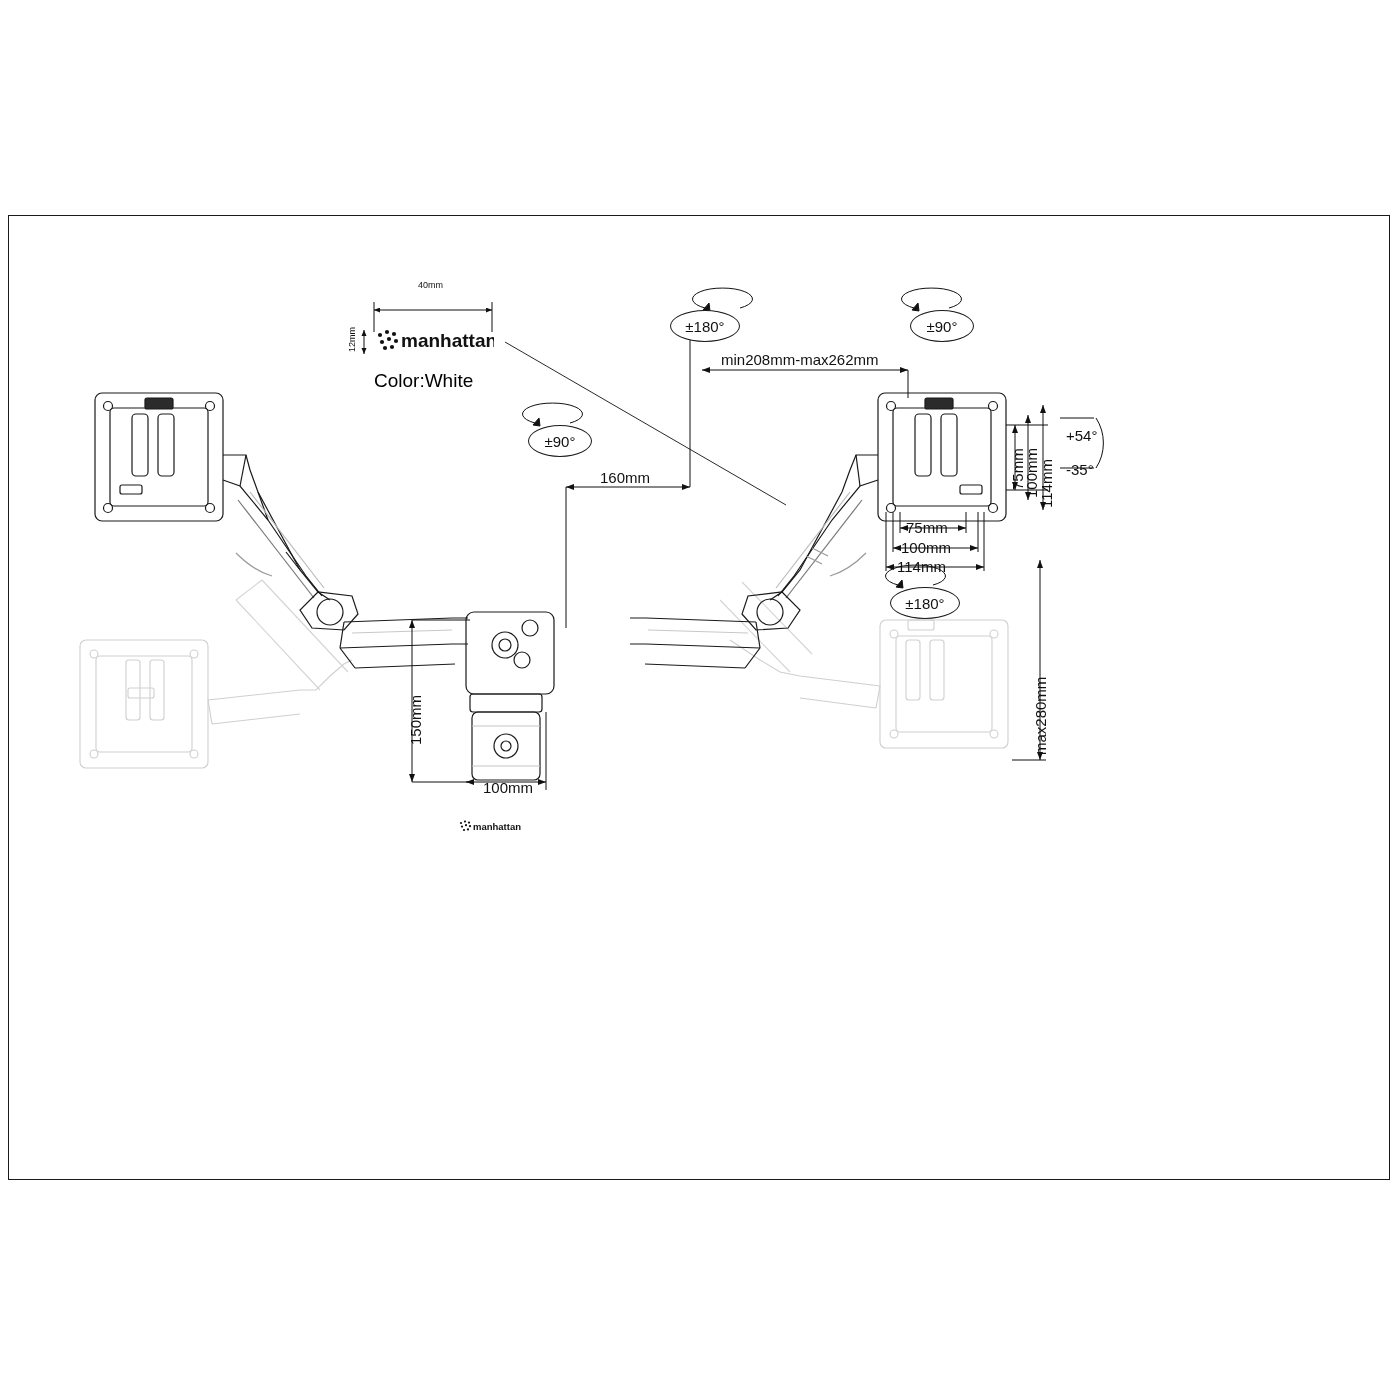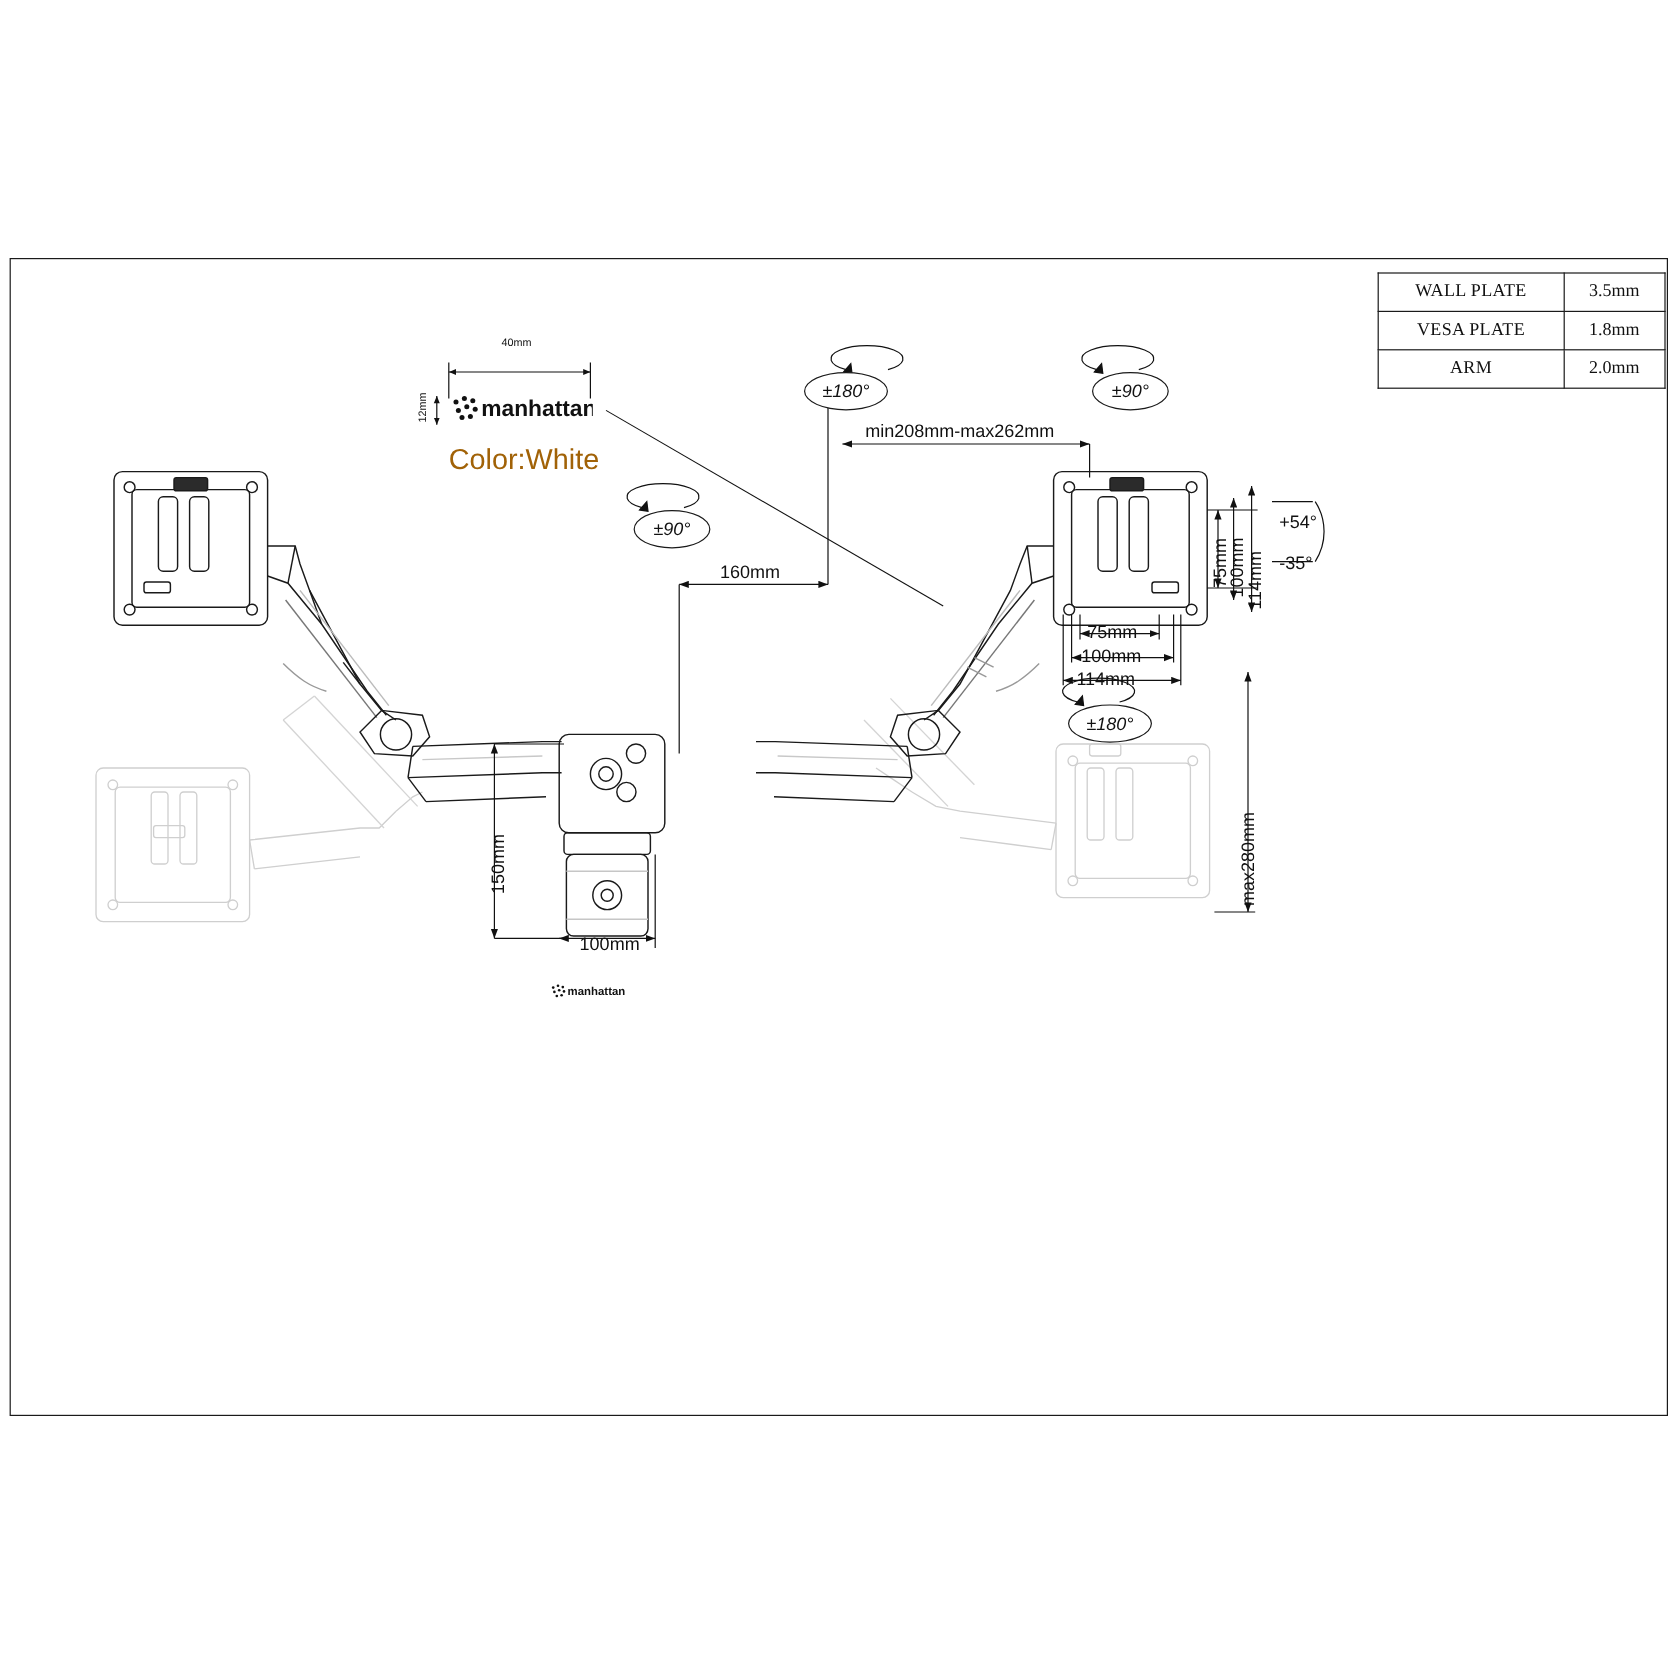--- a/index.html
+++ b/index.html
@@ -80,53 +80,36 @@
   .bubble {
     position: absolute;
     border: 1.2px solid #1a1a1a;
     border-radius: 50%;
     background: #fff;
     font-size: 15px;
     display: flex;
     align-items: center;
     justify-content: center;
     color: #111;
-    font-style: italic;
   }
   svg { display:block; }
   .colorlbl {
     position: absolute;
-    font-size: 24px;
-    color: #a16207;
+    font-size: 19px;
+    color: #000000;
     white-space: nowrap;
   }
 </style>
 </head>
 <body>
 
 <div id="sheet">
 
   <div class="frame"></div>
 
-  <table class="spec-table">
-    <tbody>
-        <tr>
-      <td class="label">WALL PLATE</td>
-      <td class="value">3.5mm</td>
-    </tr>
-    <tr>
-      <td class="label">VESA PLATE</td>
-      <td class="value">1.8mm</td>
-    </tr>
-    <tr>
-      <td class="label">ARM</td>
-      <td class="value">2.0mm</td>
-    </tr>
-  </tbody>
-    </table>
 
 
   <svg width="1400" height="1400" style="position:absolute;left:0;top:0;">
     <defs>
       <marker id="ar" markerWidth="9" markerHeight="9" refX="8" refY="3" orient="auto" markerUnits="strokeWidth">
         <path d="M0,0 L8,3 L0,6 z" fill="#111"></path>
       </marker>
       <marker id="arS" markerWidth="9" markerHeight="9" refX="0" refY="3" orient="auto" markerUnits="strokeWidth">
         <path d="M8,0 L0,3 L8,6 z" fill="#111"></path>
       </marker>

